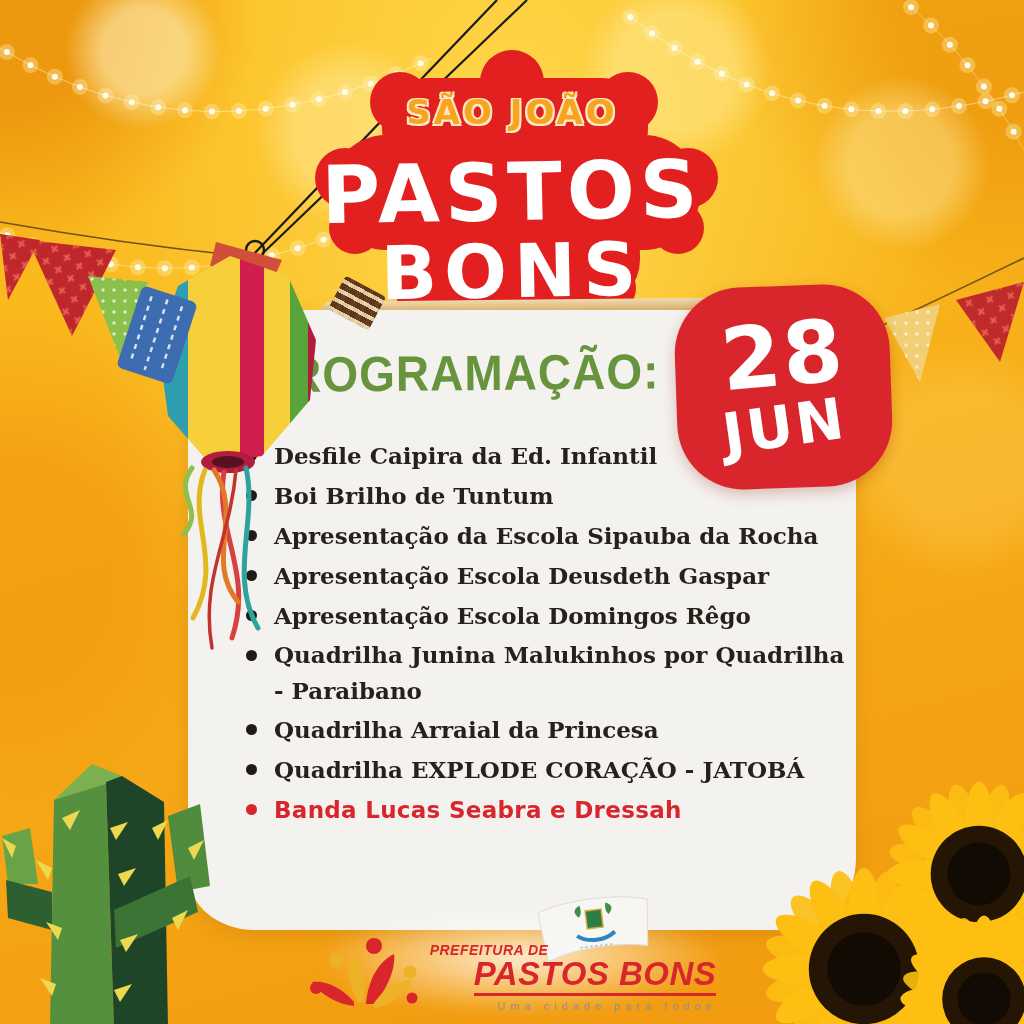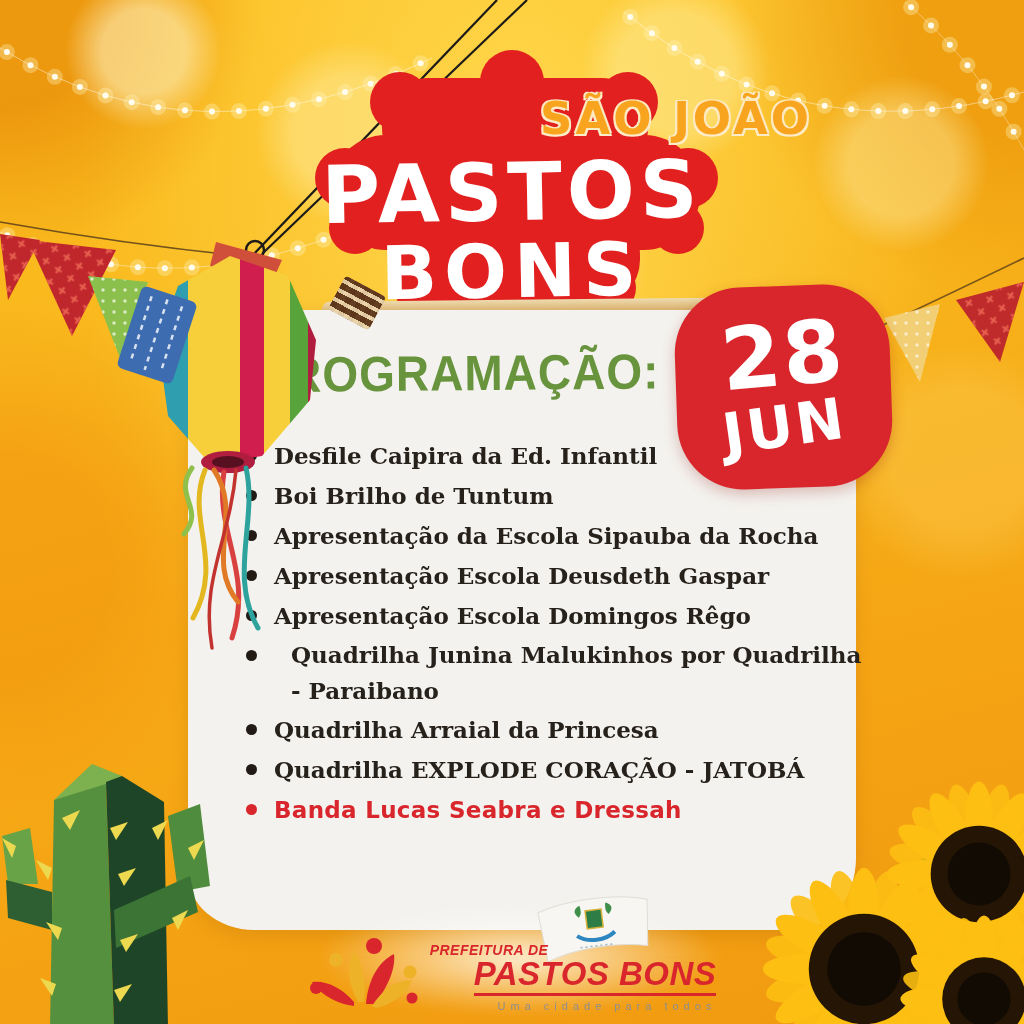--- a/index.html
+++ b/index.html
@@ -17,22 +17,22 @@
       radial-gradient(circle at 0% 55%, rgba(240,140,10,.45) 0 110px, rgba(240,140,10,0) 260px),
       radial-gradient(ellipse at 50% 18%, #ffd84d 0%, rgba(255,216,77,0) 60%),
       linear-gradient(165deg,#fcbd1e 0%,#f9b81d 30%,#f5a514 68%,#f19910 100%);}
   .layer{position:absolute;left:0;top:0;width:1024px;height:1024px;}
   svg{display:block;overflow:visible;}
 
   
   .title-area{position:absolute;left:0;top:0;width:1024px;height:360px;z-index:3;}
   .title-text{position:absolute;left:212px;width:600px;text-align:center;color:#fff;
     font-family:"DejaVu Sans",sans-serif;font-weight:bold;}
-  .pretitle{top:92px;font-size:45px;letter-spacing:3px;color:#f9a41f;
-    text-shadow:-2px -1px 0 #fde9c0,2px -1px 0 #fde9c0,-2px 2px 0 #fdecc8,2px 2px 0 #fdecc8;text-align:right;}
+  .pretitle{top:92px;font-size:34px;letter-spacing:3px;color:#f9a41f;
+    text-shadow:-2px -1px 0 #fde9c0,2px -1px 0 #fde9c0,-2px 2px 0 #fdecc8,2px 2px 0 #fdecc8;}
   .t1{top:146px;font-size:80px;letter-spacing:5px;transform:rotate(-1deg);}
   .t2{top:228px;font-size:74px;letter-spacing:7px;transform:rotate(-1deg);}
 
   
   .stick{position:absolute;left:322px;top:299px;width:536px;height:15px;z-index:3;
     background:linear-gradient(#eedcb0,#d8a95f);border-radius:8px;transform:rotate(-.6deg);}
   .plaid{position:absolute;left:334px;top:284px;width:46px;height:38px;z-index:5;border-radius:4px;
     transform:rotate(28deg);
     background:
       repeating-linear-gradient(0deg,rgba(240,220,180,.85) 0 4px,rgba(90,52,25,.9) 4px 10px),
@@ -40,21 +40,21 @@
 
   
   .card{position:absolute;left:188px;top:310px;width:668px;height:620px;z-index:4;
     background:#f4f2ee;border-radius:62px 72px 60px 66px / 58px 64px 72px 56px;
     box-shadow:0 6px 18px rgba(150,80,0,.18);}
   .prog-heading{position:absolute;left:50px;top:36px;width:440px;text-align:center;
     color:#68943e;font-size:46px;font-weight:bold;letter-spacing:1px;
     transform:scaleY(1.08) rotate(-.5deg);font-family:"Liberation Sans",sans-serif;}
   .prog-list{position:absolute;left:58px;top:126px;width:600px;margin:0;padding:0;list-style:none;}
   .prog-list li{display:flex;align-items:flex-start;height:40px;}
-  .prog-list li.two-line{height:74px;gap:17px;}
+  .prog-list li.two-line{height:74px;}
   .bullet{flex:none;width:11px;height:11px;border-radius:50%;background:#221b15;margin:14px 17px 0 0;}
   .item-text{white-space:nowrap;line-height:40px;font-family:"DejaVu Serif",serif;
     font-weight:bold;font-size:23px;color:#27211b;}
   .cont-line{display:block;line-height:34px;}
   li.highlight .bullet{background:#d8262c;}
   li.highlight .item-text{color:#d8262c;font-family:"DejaVu Sans",sans-serif;font-size:23px;letter-spacing:.3px;}
 
   
   .badge{position:absolute;left:676px;top:286px;width:215px;height:202px;z-index:6;
     background:#d8262c;border-radius:66px;transform:rotate(-2deg);

